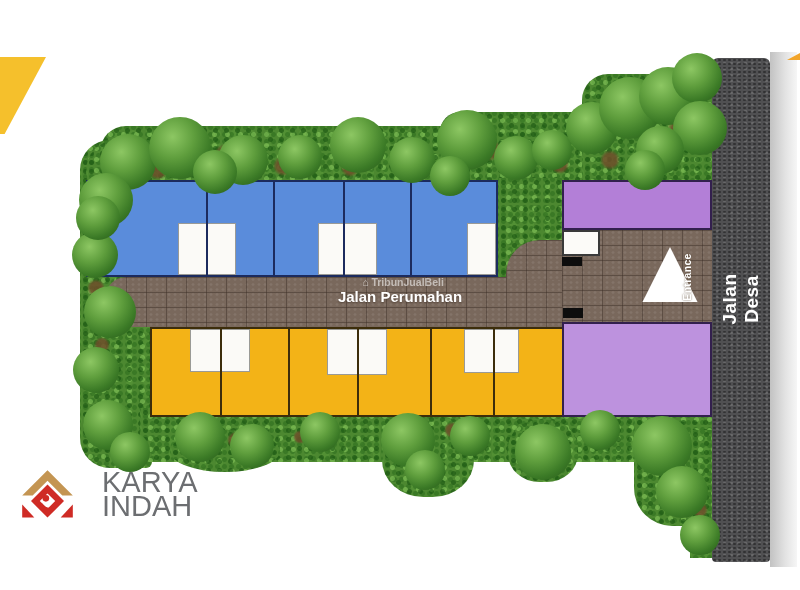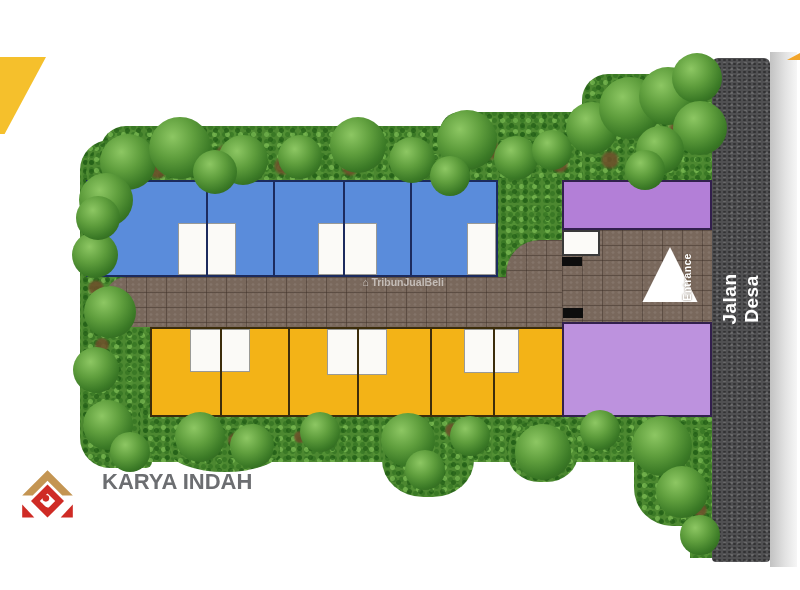--- a/index.html
+++ b/index.html
@@ -28,21 +28,21 @@
   .roadD{position:absolute;background-color:#505052;background-image:
     radial-gradient(rgba(0,0,0,.38) 1px, transparent 1.8px),
     radial-gradient(rgba(255,255,255,.14) 1px, transparent 1.8px);
     background-size:5px 4px,7px 6px;background-position:0 0,2px 2px;}
   .blk{position:absolute;box-sizing:border-box;}
   .lotline{position:absolute;top:0;bottom:0;width:2px;}
   .notch{position:absolute;background:#fbfaf7;border:1px solid #9a9a96;box-sizing:border-box;}
   .vlabel{position:absolute;transform:translate(-50%,-50%) rotate(-90deg);
           white-space:pre-line;text-align:center;font-weight:bold;line-height:1.15;}
   .hlabel{position:absolute;text-align:center;font-weight:bold;}
-  .logo-text{font-weight:700;color:#6c6e71;letter-spacing:0px;line-height:24px;font-size:22px;}
+  .logo-text{font-weight:400;color:#6c6e71;letter-spacing:0px;line-height:24px;font-size:29px;}
 </style>
 </head>
 <body>
 
 <div id="stage">
 
   <div class="abs" style="left:0;top:57px;width:46px;height:77px;background:#f5c02c;z-index:1;
               clip-path:polygon(0 0,100% 0,10% 100%,0 100%);"></div>
   <div class="abs" style="left:787px;top:53px;width:13px;height:7px;background:#f2a52b;z-index:1;
               clip-path:polygon(0 100%,100% 0,100% 100%);"></div>
@@ -179,20 +179,21 @@
 A1</div>
 
   <div class="vlabel" style="left:524px;top:232px;font-size:10.5px;line-height:2.0;color:#fff;text-shadow:0 0 2px rgba(0,60,0,.6);">Fasilitas
 Sosial</div>
   <div class="vlabel" style="left:127px;top:380px;font-size:10px;line-height:1.7;color:#fff;text-shadow:0 0 2px rgba(0,60,0,.6);">Fasilitas
 Umum</div>
   <div class="vlabel" style="left:621px;top:259px;font-size:11px;line-height:1.75;color:#fff;text-shadow:0 0 2px rgba(40,25,15,.8);">Pos
 Satpam</div>
   <div class="vlabel" style="left:687px;top:277px;font-size:10.5px;letter-spacing:.3px;color:#fff;text-shadow:0 0 2px rgba(90,70,50,.95);z-index:8;">Entrance</div>
   <div class="vlabel" style="left:741px;top:299px;font-size:19px;letter-spacing:.5px;color:#fff;z-index:8;">Jalan Desa</div>
+  <div class="hlabel" style="left:312px;top:288px;width:176px;font-size:15px;color:#fff;text-shadow:0 1px 2px rgba(60,45,35,.6);z-index:8;">Jalan Perumahan</div>
 
   <div class="hlabel" style="left:338px;top:276px;width:130px;font-size:10.5px;color:rgba(255,255,255,.55);z-index:8;">
     <span>⌂</span>
     <span>TribunJualBeli</span>
   </div>
 
   <div class="abs" style="left:20px;top:466px;width:240px;height:70px;z-index:9;">
     <svg viewBox="0 0 100 96" width="55" height="53" style="position:absolute;left:0;top:2px;">
       <path d="M50 4 L96 50 L77 50 L50 23 L23 50 L4 50 Z" fill="#c49552"></path>
       <path d="M50 30 L80 60 L50 90 L20 60 Z M50 46 L64 60 L50 74 L36 60 Z" fill="#cf2b25" fill-rule="evenodd"></path>

